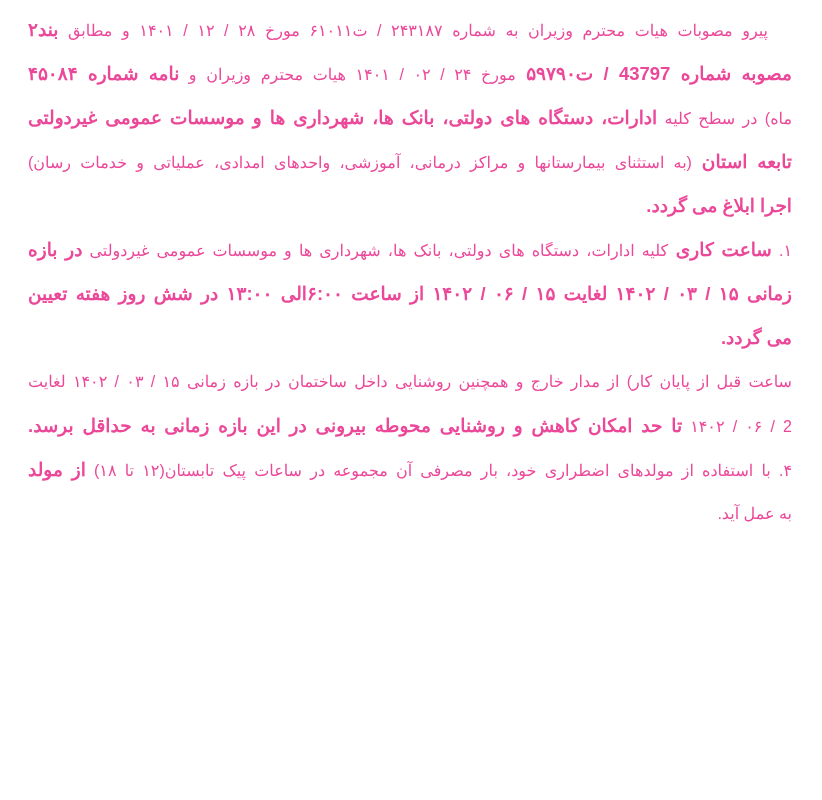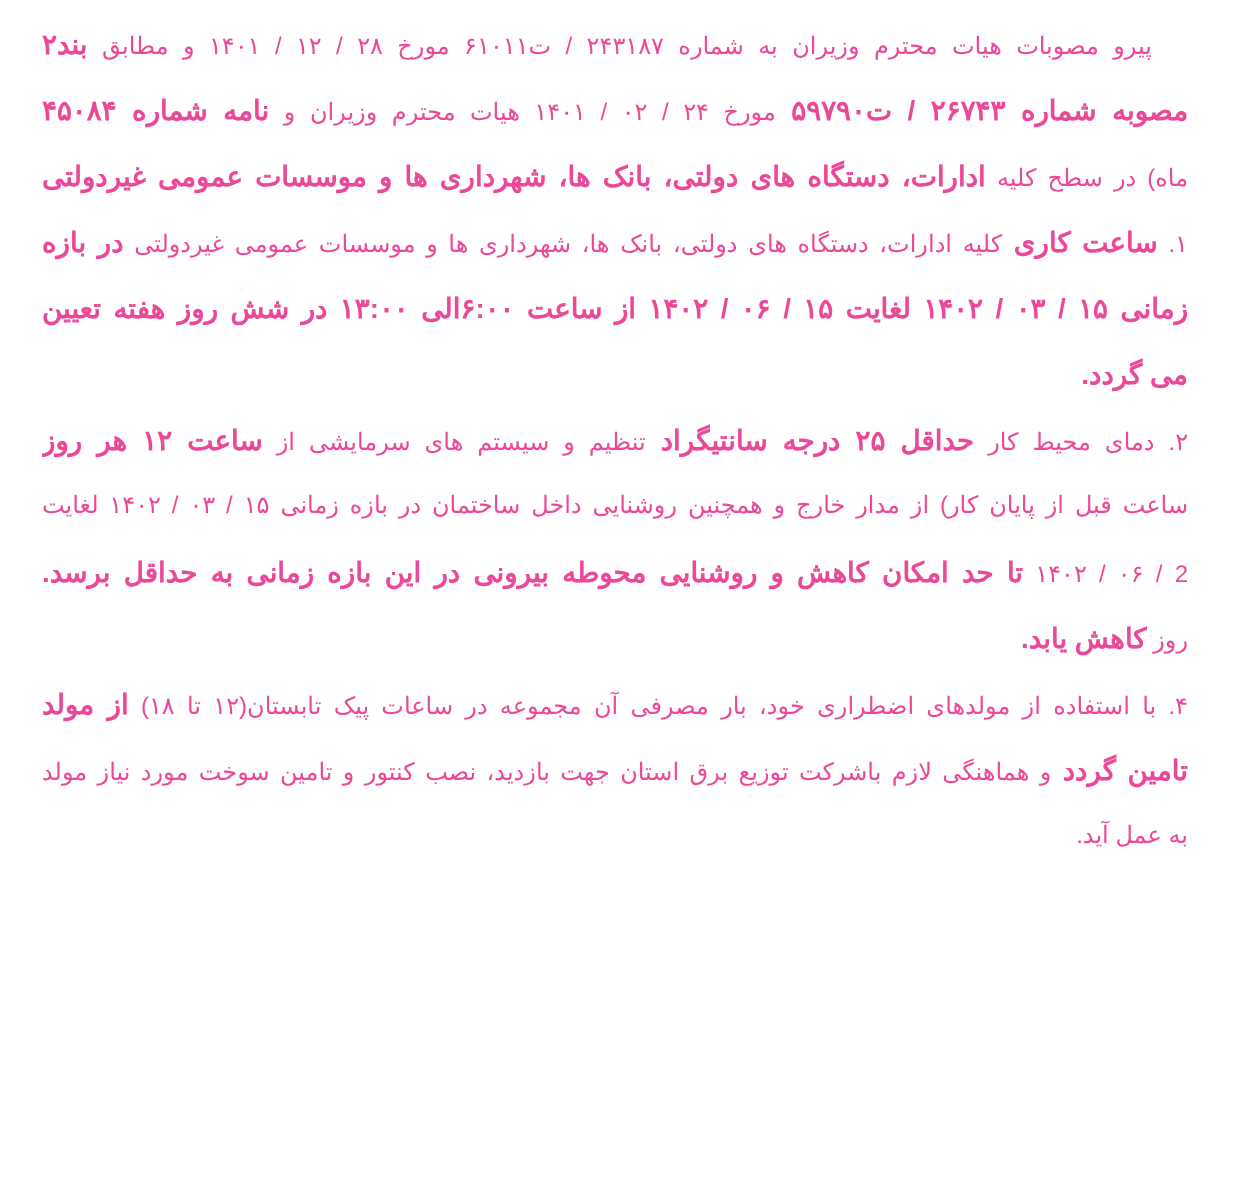--- a/index.html
+++ b/index.html
@@ -23,42 +23,41 @@
   .r{font-size:16px;font-weight:400;}
   .b{font-size:18.5px;font-weight:700;}
 </style>
 </head>
 <body>
 
 <div class="page">
 
   <div class="ln just ind"><span class="r">پیرو مصوبات هیات محترم وزیران به شماره ۲۴۳۱۸۷ / ت۶۱۰۱۱ مورخ ۲۸ / ۱۲ / ۱۴۰۱ و مطابق </span><span class="b">بند۲</span></div>
 
-  <div class="ln just"><span class="b">مصوبه شماره ۲۶۷۴۳ / ت۵۹۷۹۰ </span><span class="r">مورخ ۲۴ / ۰۲ / ۱۴۰۱ هیات محترم وزیران و </span><span class="b">نامه شماره ۴۵۰۸۴</span></div>
+  <div class="ln just"><span class="b">مصوبه شماره 43797 / ت۵۹۷۹۰ </span><span class="r">مورخ ۲۴ / ۰۲ / ۱۴۰۱ هیات محترم وزیران و </span><span class="b">نامه شماره ۴۵۰۸۴</span></div>
 
 
   <div class="ln just"><span class="r">ماه) در سطح کلیه </span><span class="b">ادارات، دستگاه های دولتی، بانک ها، شهرداری ها و موسسات عمومی غیردولتی</span></div>
 
+  <div class="ln just"><span class="b">تابعه استان </span><span class="r">(به استثنای بیمارستانها و مراکز درمانی، آموزشی، واحدهای امدادی، عملیاتی و خدمات رسان) </span></div>
 
+  <div class="ln end"><span class="b">اجرا ابلاغ می گردد.</span></div>
 
   <div class="ln just"><span class="r">۱. </span><span class="b">ساعت کاری </span><span class="r">کلیه ادارات، دستگاه های دولتی، بانک ها، شهرداری ها و موسسات عمومی غیردولتی </span><span class="b">در بازه</span></div>
 
   <div class="ln just"><span class="b">زمانی ۱۵ / ۰۳ / ۱۴۰۲ لغایت ۱۵ / ۰۶ / ۱۴۰۲ از ساعت ۶:۰۰الی ۱۳:۰۰ در شش روز هفته تعیین</span></div>
 
   <div class="ln end"><span class="b">می گردد.</span></div>
 
-  <div class="ln just"><span class="r">۲. دمای محیط کار </span><span class="b">حداقل ۲۵ درجه سانتیگراد </span><span class="r">تنظیم و سیستم های سرمایشی از </span><span class="b">ساعت ۱۲ هر روز </span></div>
 
   <div class="ln just"><span class="r">ساعت قبل از پایان کار) از مدار خارج و همچنین روشنایی داخل ساختمان در بازه زمانی ۱۵ / ۰۳ / ۱۴۰۲ لغایت</span></div>
 
   <div class="ln just"><span class="r">2 / ۰۶ / ۱۴۰۲ </span><span class="b">تا حد امکان کاهش و روشنایی محوطه بیرونی در این بازه زمانی به حداقل برسد.</span></div>
 
 
 
-  <div class="ln end"><span class="r">روز </span><span class="b">کاهش یابد.</span></div>
 
   <div class="ln just"><span class="r">۴. با استفاده از مولدهای اضطراری خود، بار مصرفی آن مجموعه در ساعات پیک تابستان(۱۲ تا ۱۸) </span><span class="b">از مولد</span></div>
 
-  <div class="ln just"><span class="b">تامین گردد </span><span class="r">و هماهنگی لازم باشرکت توزیع برق استان جهت بازدید، نصب کنتور و تامین سوخت مورد نیاز مولد</span></div>
 
   <div class="ln end"><span class="r">به عمل آید.</span></div>
 
 </div>
 
 </body></html>

